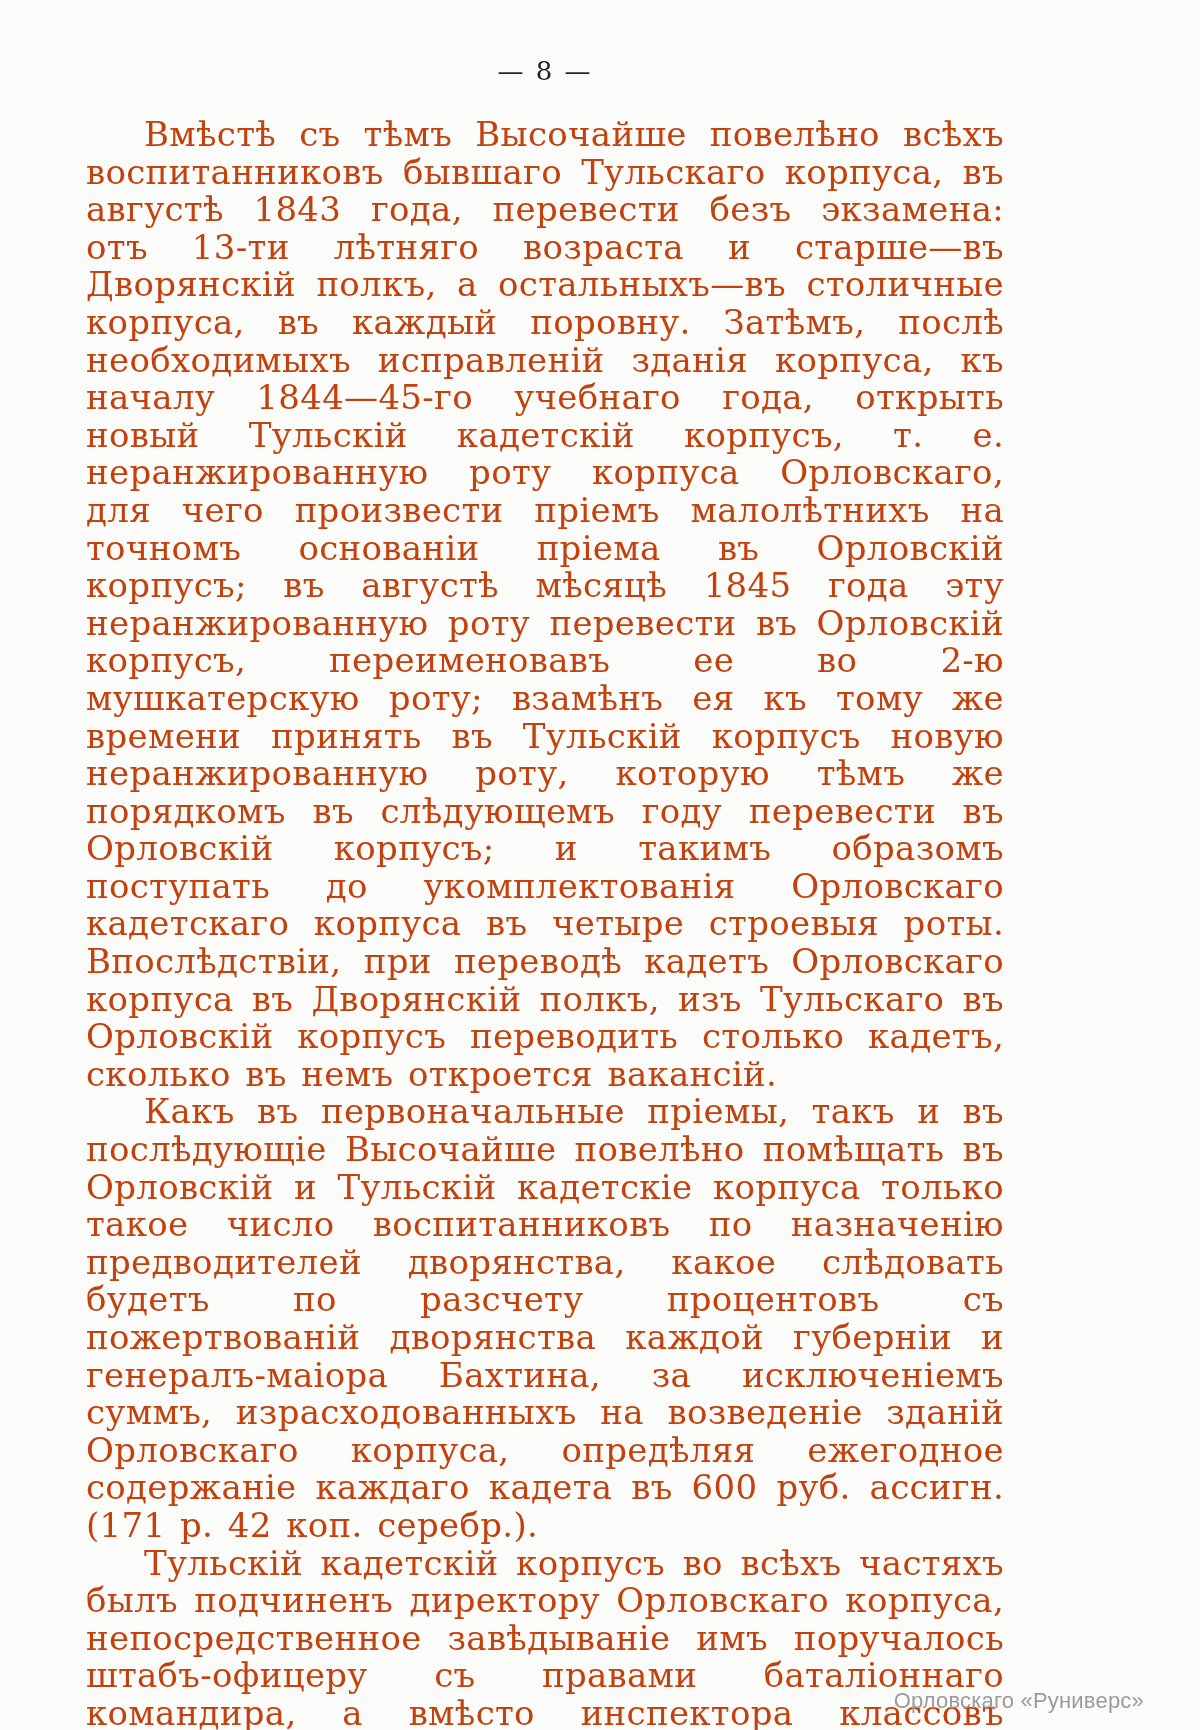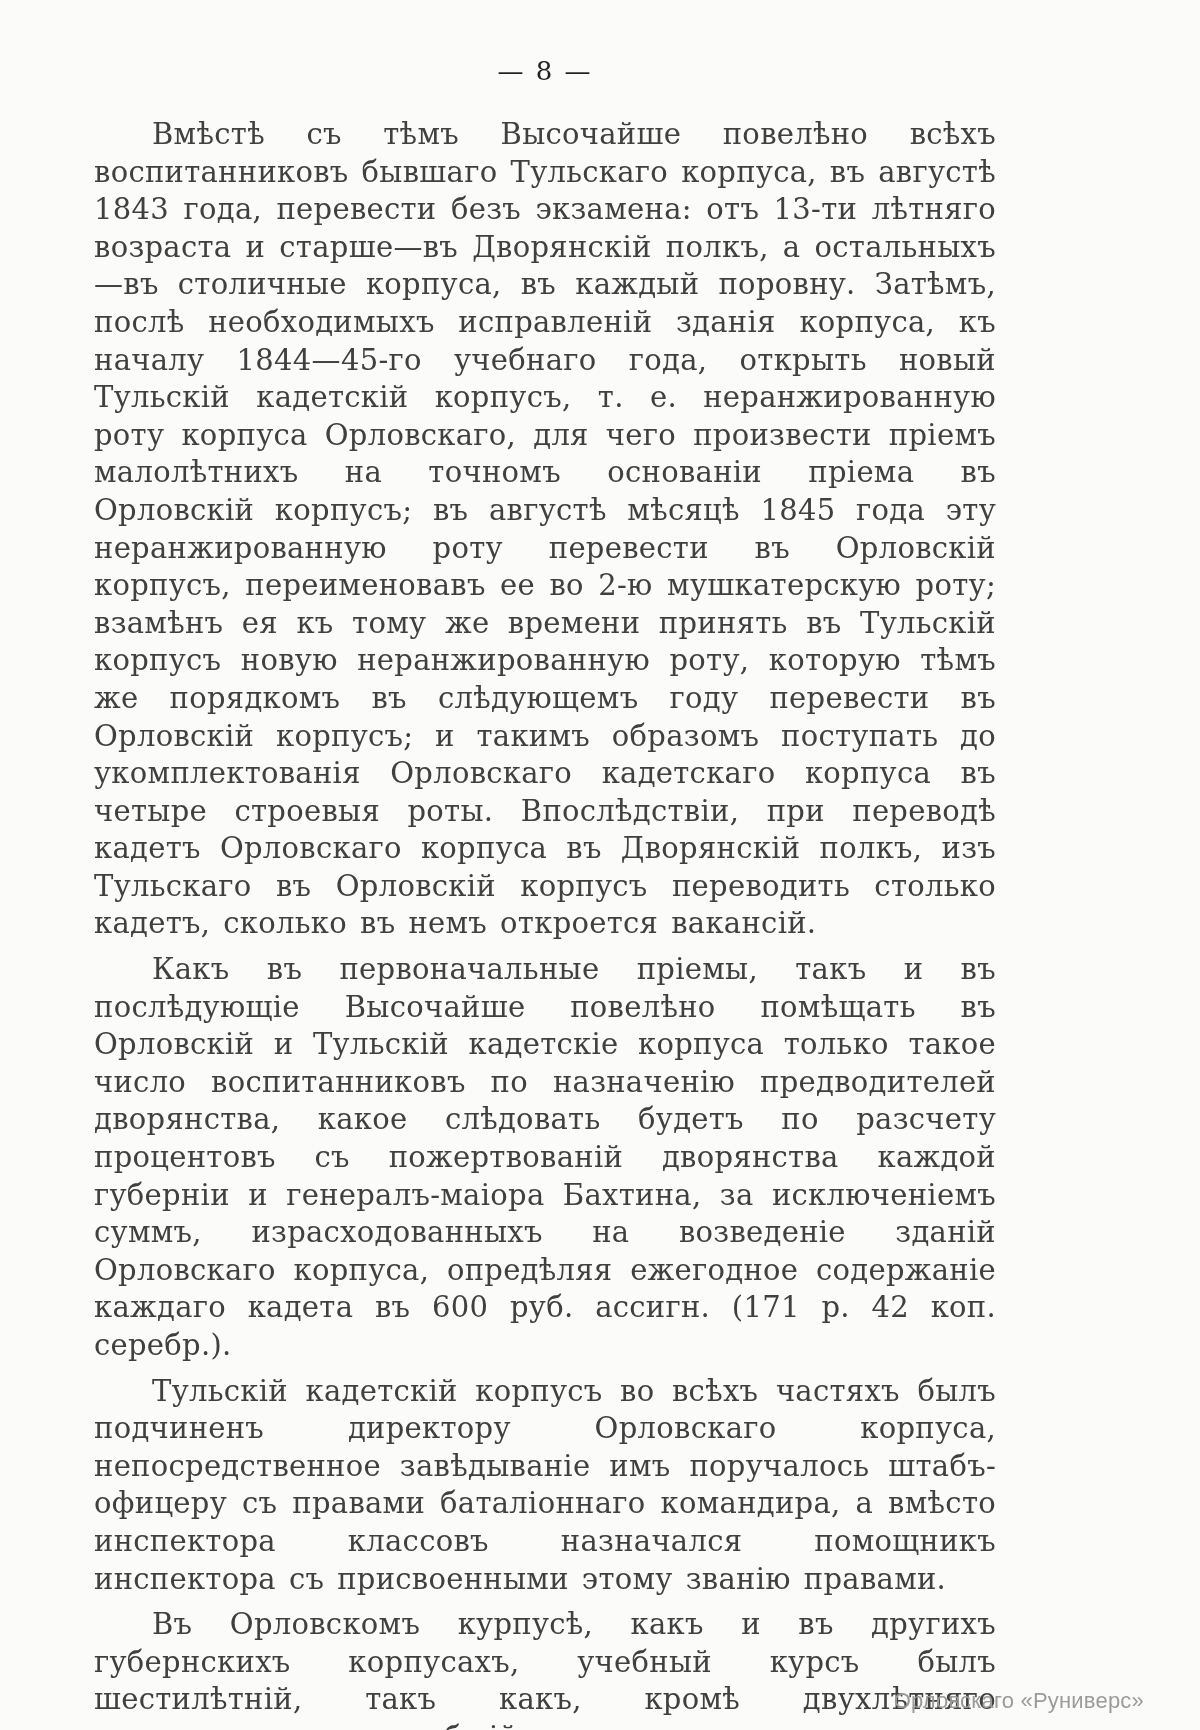--- a/index.html
+++ b/index.html
@@ -23,28 +23,28 @@
     position: relative;
   }
   .page-number {
     text-align: center;
     font-size: 26px;
     letter-spacing: 2px;
     color: #222222;
     margin: 0 0 30px 0;
   }
   .body-text p {
-    margin: 8px;
-    font-size: 29px;
+    margin: 0;
+    font-size: 34px;
     line-height: 37.6px;
     text-align: justify;
     text-indent: 58px;
     word-spacing: 3.5px;
     letter-spacing: 0.3px;
-    color: #404040;
+    color: #c2410c;
   }
   .watermark {
     position: absolute;
     right: 56px;
     bottom: 16px;
     font-family: "Liberation Sans", sans-serif;
     font-size: 22px;
     color: #9b9b9b;
     letter-spacing: 0.2px;
   }

